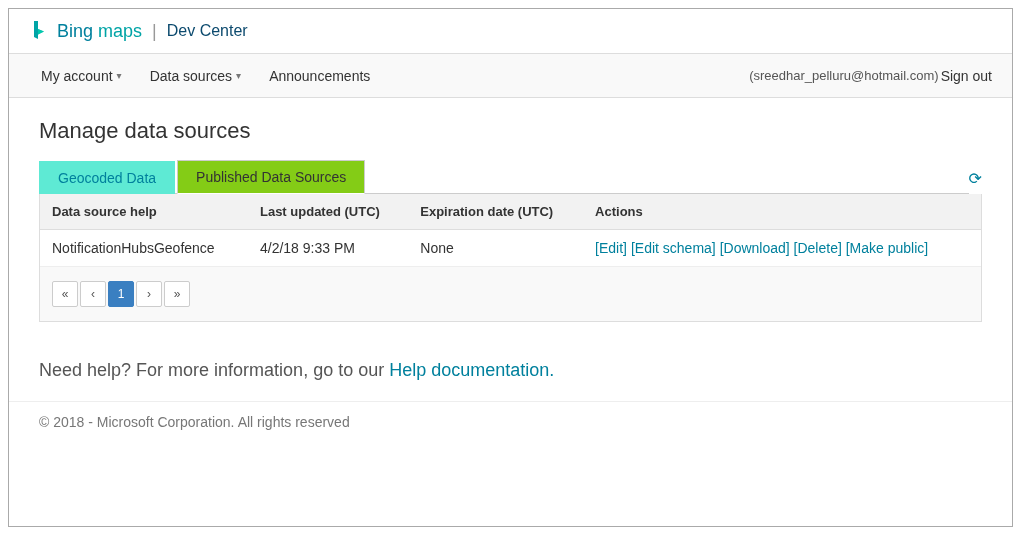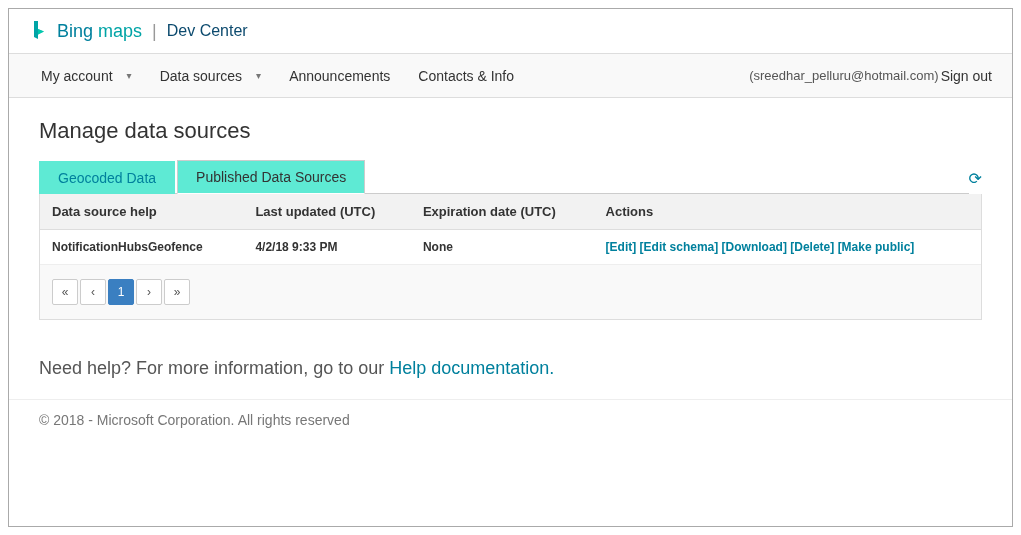--- a/index.html
+++ b/index.html
@@ -58,21 +58,21 @@
       flex: 1;
     }
     .nav-item {
       padding: 10px 12px;
       color: #333;
       cursor: pointer;
       font-size: 14px;
       text-decoration: none;
       display: flex;
       align-items: center;
-      gap: 14px;
+      gap: 4px;
     }
     .nav-right {
       display: flex;
       align-items: center;
       gap: 2px;
     }
     .nav-email {
       color: #555;
       font-size: 13px;
     }
@@ -113,21 +113,21 @@
       color: #00809d;
       background: #5eead4;
       margin-right: 2px;
       position: relative;
       bottom: -1px;
     }
     .tab.active {
       border: 1px solid #ccc;
       border-bottom: 1px solid #fff;
       color: #333;
-      background: #5eead4;
+      background: #84cc16;
       z-index: 1;
     }
 
     
     .tab-bar-wrapper {
       display: flex;
       align-items: flex-end;
       margin-bottom: 0;
     }
     .refresh-icon-wrap {
@@ -153,24 +153,23 @@
       background: #f2f2f2;
       text-align: left;
       padding: 10px 12px;
       font-weight: 600;
       font-size: 13px;
       border-bottom: 1px solid #ddd;
       color: #333;
     }
     .data-table td {
       padding: 10px 12px;
-      font-size: 12px;
+      font-size: 14px;
       border-bottom: 1px solid #eee;
       vertical-align: top;
-      font-weight: bold;
     }
     .data-table tr:last-child td { border-bottom: none; }
 
     .action-link {
       color: #00809d;
       cursor: pointer;
       text-decoration: none;
     }
 
     
@@ -240,23 +239,20 @@
       <a class="nav-item">
         <span>My account</span>
         <span class="caret">▾</span>
       </a>
       <a class="nav-item">
         <span>Data sources</span>
         <span class="caret">▾</span>
       </a>
       <a class="nav-item">
         <span>Announcements</span>
-      </a>
-      <a class="nav-item">
-        <span>Contacts &amp; Info</span>
       </a>
     </div>
     <div class="nav-right">
       <span class="nav-email">(sreedhar_pelluru@hotmail.com)</span>
       <a class="nav-signout">Sign out</a>
     </div>
   </div>
 
   <div class="main-content">
 

